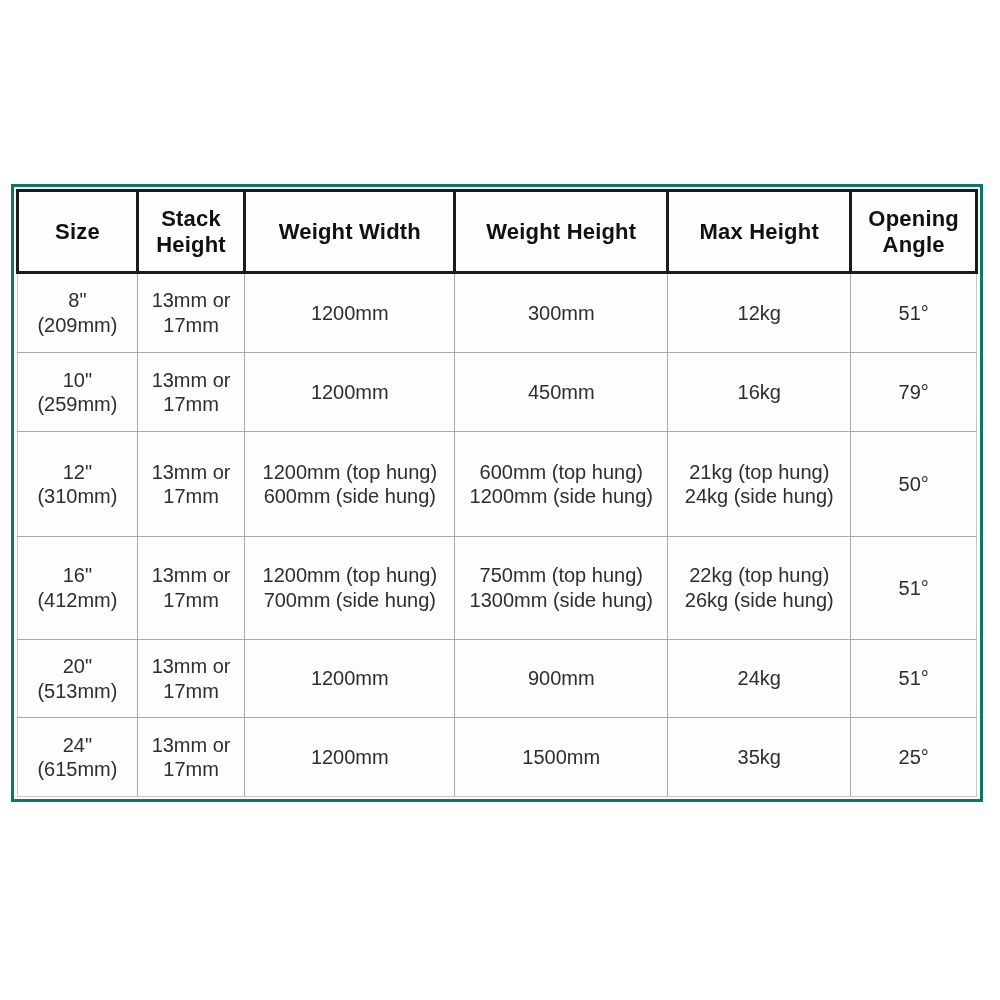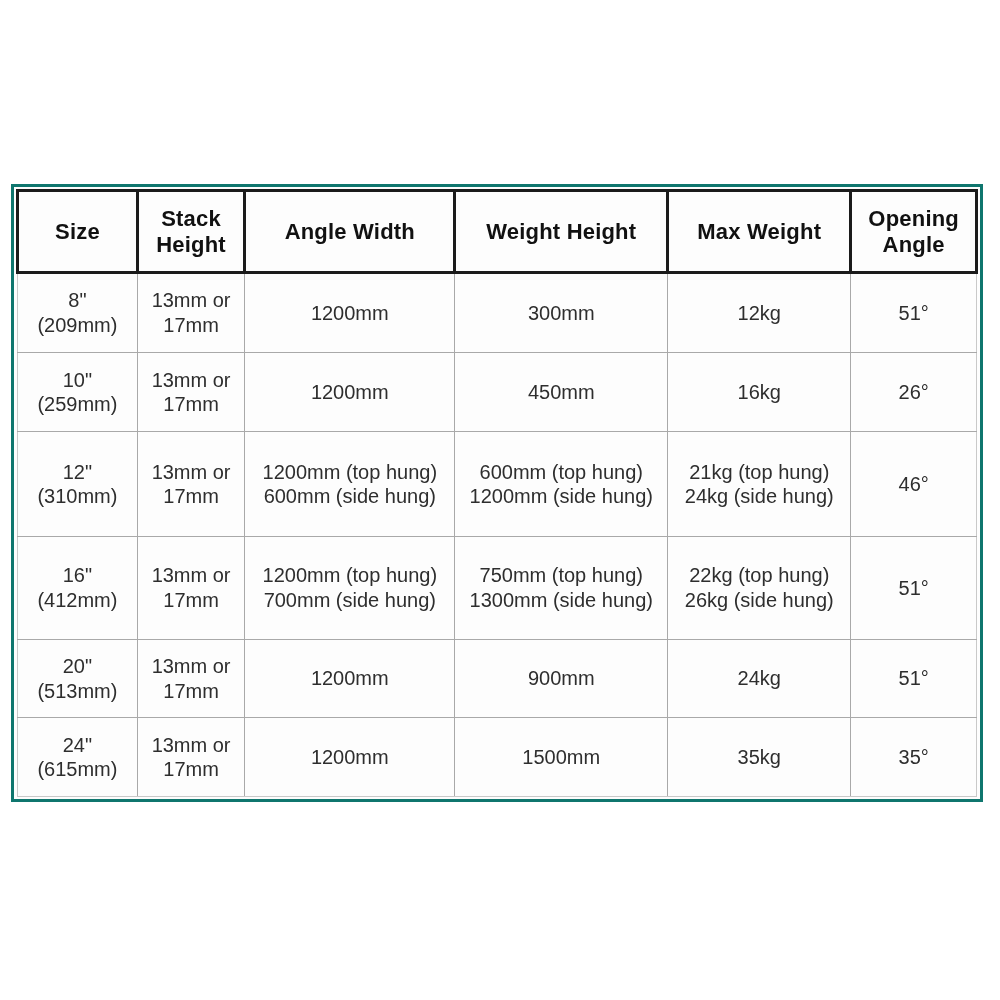--- a/index.html
+++ b/index.html
@@ -73,23 +73,23 @@
         <col style="width:21.9%">
         <col style="width:22.2%">
         <col style="width:19.1%">
         <col style="width:13.1%">
       </colgroup>
       <thead>
         <tr style="height:82px">
           <th>Size</th>
           <th>Stack
 Height</th>
-          <th>Angle Width</th>
+          <th>Weight Width</th>
           <th>Weight Height</th>
-          <th>Max Weight</th>
+          <th>Max Height</th>
           <th>Opening
 Angle</th>
         </tr>
       </thead>
       <tbody>
         <tr style="height:79px">
           <td>8"
 (209mm)</td>
           <td>13mm or
 17mm</td>
@@ -99,34 +99,34 @@
           <td>51°</td>
         </tr>
         <tr style="height:79px">
           <td>10"
 (259mm)</td>
           <td>13mm or
 17mm</td>
           <td>1200mm</td>
           <td>450mm</td>
           <td>16kg</td>
-          <td>26°</td>
+          <td>79°</td>
         </tr>
         <tr style="height:104px">
           <td>12"
 (310mm)</td>
           <td>13mm or
 17mm</td>
           <td>1200mm (top hung)
 600mm (side hung)</td>
           <td>600mm (top hung)
 1200mm (side hung)</td>
           <td>21kg (top hung)
 24kg (side hung)</td>
-          <td>46°</td>
+          <td>50°</td>
         </tr>
         <tr style="height:102px">
           <td>16"
 (412mm)</td>
           <td>13mm or
 17mm</td>
           <td>1200mm (top hung)
 700mm (side hung)</td>
           <td>750mm (top hung)
 1300mm (side hung)</td>
@@ -145,18 +145,18 @@
           <td>51°</td>
         </tr>
         <tr style="height:78px">
           <td>24"
 (615mm)</td>
           <td>13mm or
 17mm</td>
           <td>1200mm</td>
           <td>1500mm</td>
           <td>35kg</td>
-          <td>35°</td>
+          <td>25°</td>
         </tr>
       </tbody>
     </table>
   </div>
 </div>
 
 </body></html>

